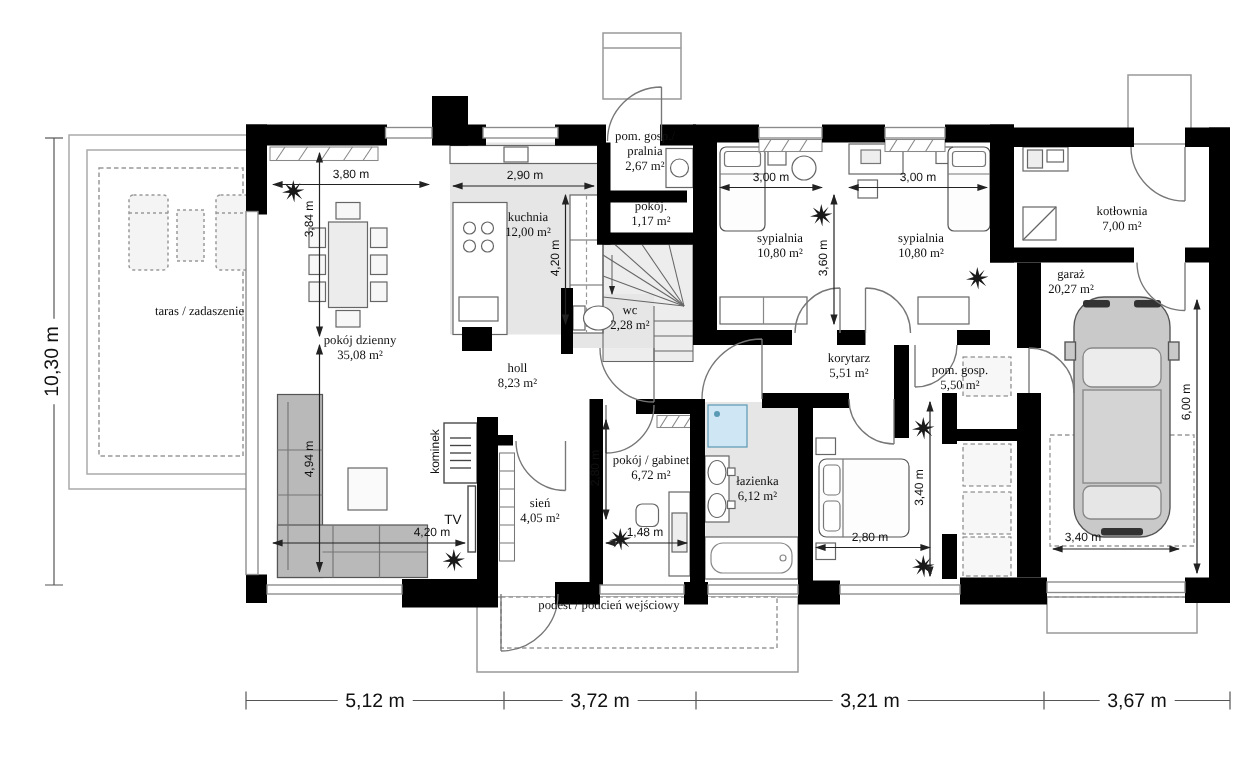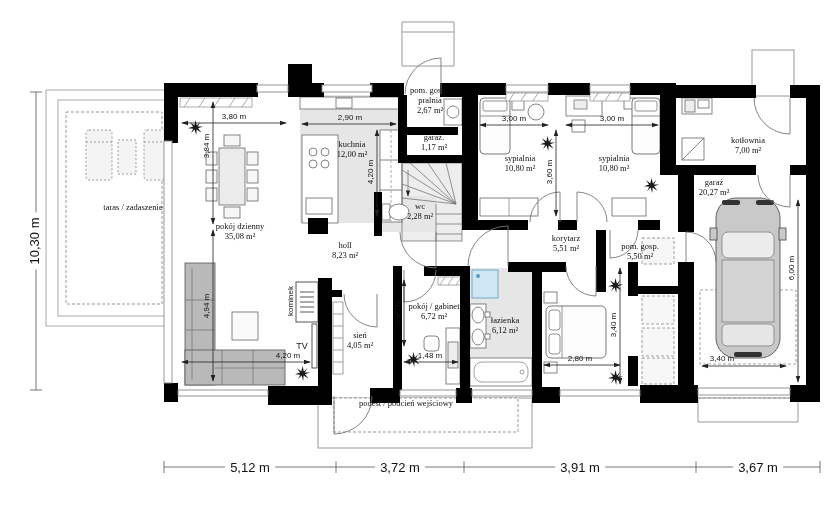--- a/index.html
+++ b/index.html
@@ -369,21 +369,21 @@
     </div>
 <div class="room-label" style="left:352px;top:150px">
   <span class="rn">kuchnia</span>
   <span class="ra">12,00 m²</span>
     </div>
 <div class="room-label" style="left:430px;top:101px;width:56px">
   <span class="rn">pom. gosp./ pralnia</span>
   <span class="ra">2,67 m²</span>
     </div>
 <div class="room-label" style="left:434px;top:143px">
-  <span class="rn">garaż.</span>
+  <span class="rn">pokój.</span>
   <span class="ra">1,17 m²</span>
     </div>
 <div class="room-label" style="left:420px;top:212px">
   <span class="rn">wc</span>
   <span class="ra">2,28 m²</span>
     </div>
 <div class="room-label" style="left:345px;top:251px">
   <span class="rn">holl</span>
   <span class="ra">8,23 m²</span>
     </div>
@@ -442,16 +442,16 @@
 <div class="dim v" style="left:397px;top:312px">2,80 m</div>
 <div class="dim" style="left:430px;top:355px">1,48 m</div>
 <div class="dim" style="left:580px;top:358px">2,80 m</div>
 <div class="dim v" style="left:613px;top:325px">3,40 m</div>
 <div class="dim v" style="left:791px;top:268px">6,00 m</div>
 <div class="dim" style="left:722px;top:358px">3,40 m</div>
 
 <div class="dim big v" style="left:34px;top:241px">10,30 m</div>
 <div class="dim big" style="left:250px;top:467px">5,12 m</div>
 <div class="dim big" style="left:400px;top:467px">3,72 m</div>
-<div class="dim big" style="left:580px;top:467px">3,91 m</div>
+<div class="dim big" style="left:580px;top:467px">3,21 m</div>
 <div class="dim big" style="left:758px;top:467px">3,67 m</div>
 
 </div>
 
 </body></html>

